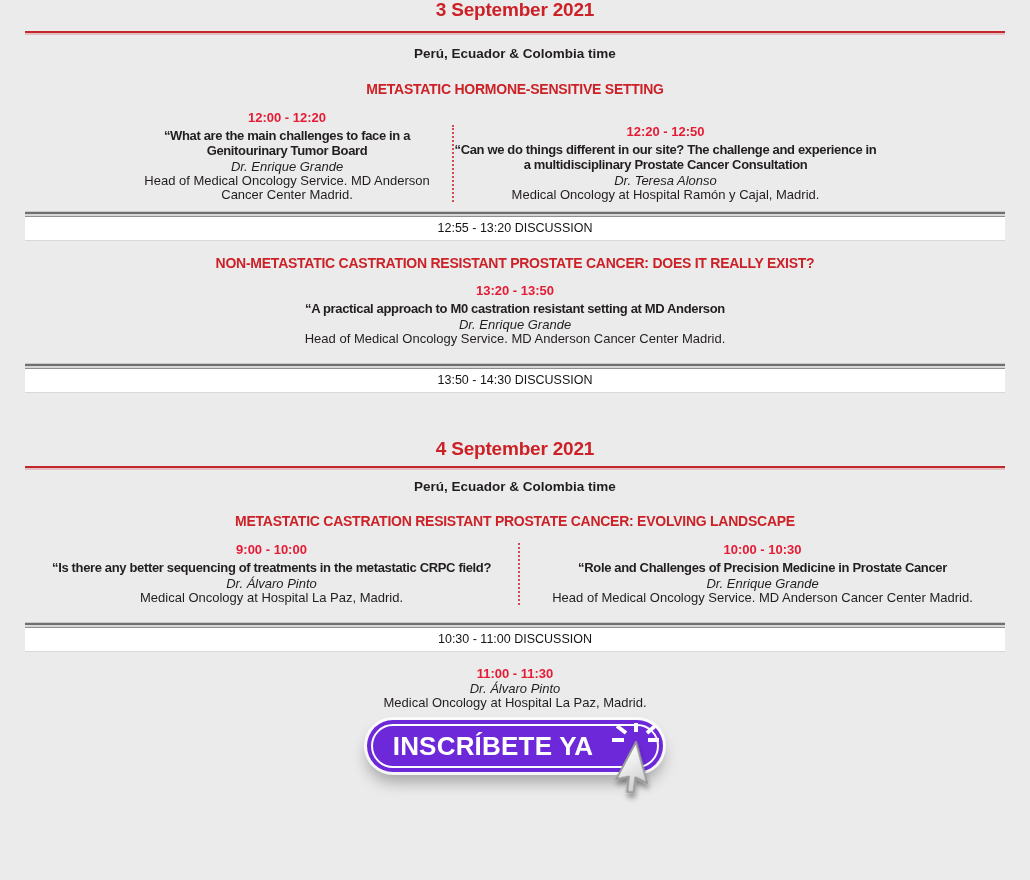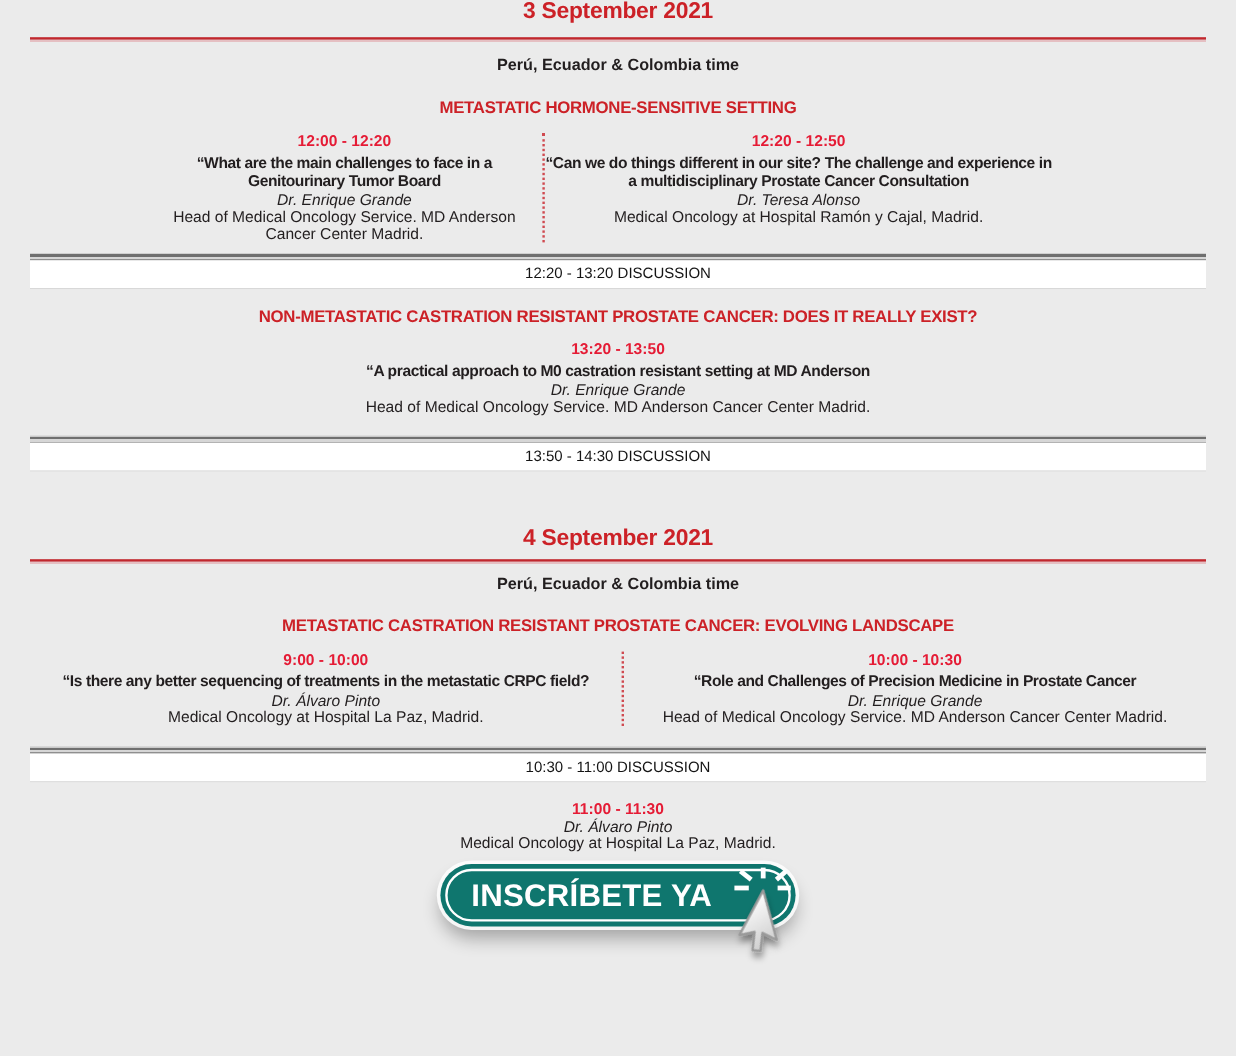--- a/index.html
+++ b/index.html
@@ -23,21 +23,21 @@
   .tz{margin-top:14px;text-align:center;font-size:13.5px;line-height:14px;font-weight:bold;}
   .tz.d2{margin-top:12px;}
   .sec-heading{
     margin-top:21px;text-align:center;
     font-size:14px;line-height:14px;font-weight:bold;
     color:#cc2127;letter-spacing:-0.25px;
   }
   .sec-heading.h2a{margin-top:15px;}
   .sec-heading.d2{margin-top:20px;}
   .row{display:flex;align-items:stretch;}
-  .row1{margin:15px 153px 0 122px;}
+  .row1{margin:15px 153px 0 122px;align-items:flex-end;}
   .row2{margin:15px 25px 0;}
   .col{text-align:center;font-size:13px;}
   .row1 .colL{flex:0 0 330px;}
   .row2 .colL{flex:0 0 493px;}
   .colR{flex:1 1 auto;border-left:2px dotted #d04a50;}
   .time{color:#e51b35;font-weight:bold;font-size:13px;line-height:13px;}
   .stitle{font-weight:bold;line-height:15px;margin-top:4px;letter-spacing:-0.35px;}
   .speaker{font-style:italic;line-height:14px;margin-top:2px;}
   .affil{line-height:14px;}
   .single{margin:14px 25px 0;text-align:center;font-size:13px;}
@@ -52,21 +52,21 @@
   }
   .dbar-body{
     background:#ffffff;height:23px;line-height:23px;
     text-align:center;font-size:12.5px;color:#141414;
     border-bottom:1px solid #d8d8d8;
   }
   .cta-wrap{display:flex;justify-content:center;margin-top:10px;}
   .cta{
     position:relative;
     width:296px;height:52px;
-    background:#0f766e;
+    background:#6d28d9;
     border:none;border-radius:26px;
     box-shadow:0 0 0 3px rgba(253,253,253,0.9),0 10px 15px rgba(0,0,0,0.30);
     cursor:pointer;
     display:flex;align-items:center;justify-content:center;
   }
   .cta::before{
     content:"";position:absolute;inset:4px;
     border:2px solid #ffffff;border-radius:22px;
     pointer-events:none;
   }
@@ -103,21 +103,21 @@
       <div class="col colR">
         <div class="time">12:20 - 12:50</div>
         <div class="stitle">“Can we do things different in our site? The challenge and experience in a multidisciplinary Prostate Cancer Consultation</div>
         <div class="speaker">Dr. Teresa Alonso</div>
         <div class="affil">Medical Oncology at Hospital Ramón y Cajal, Madrid.</div>
       </div>
     </div>
 
     <div class="dbar">
       <div class="dbar-top"></div>
-      <div class="dbar-body">12:20 - 13:20 DISCUSSION</div>
+      <div class="dbar-body">12:55 - 13:20 DISCUSSION</div>
     </div>
 
     <div class="sec-heading h2a">NON-METASTATIC CASTRATION RESISTANT PROSTATE CANCER: DOES IT REALLY EXIST?</div>
 
     <div class="single">
       <div class="time">13:20 - 13:50</div>
       <div class="stitle">“A practical approach to M0 castration resistant setting at MD Anderson</div>
       <div class="speaker">Dr. Enrique Grande</div>
       <div class="affil">Head of Medical Oncology Service. MD Anderson Cancer Center Madrid.</div>
     </div>

